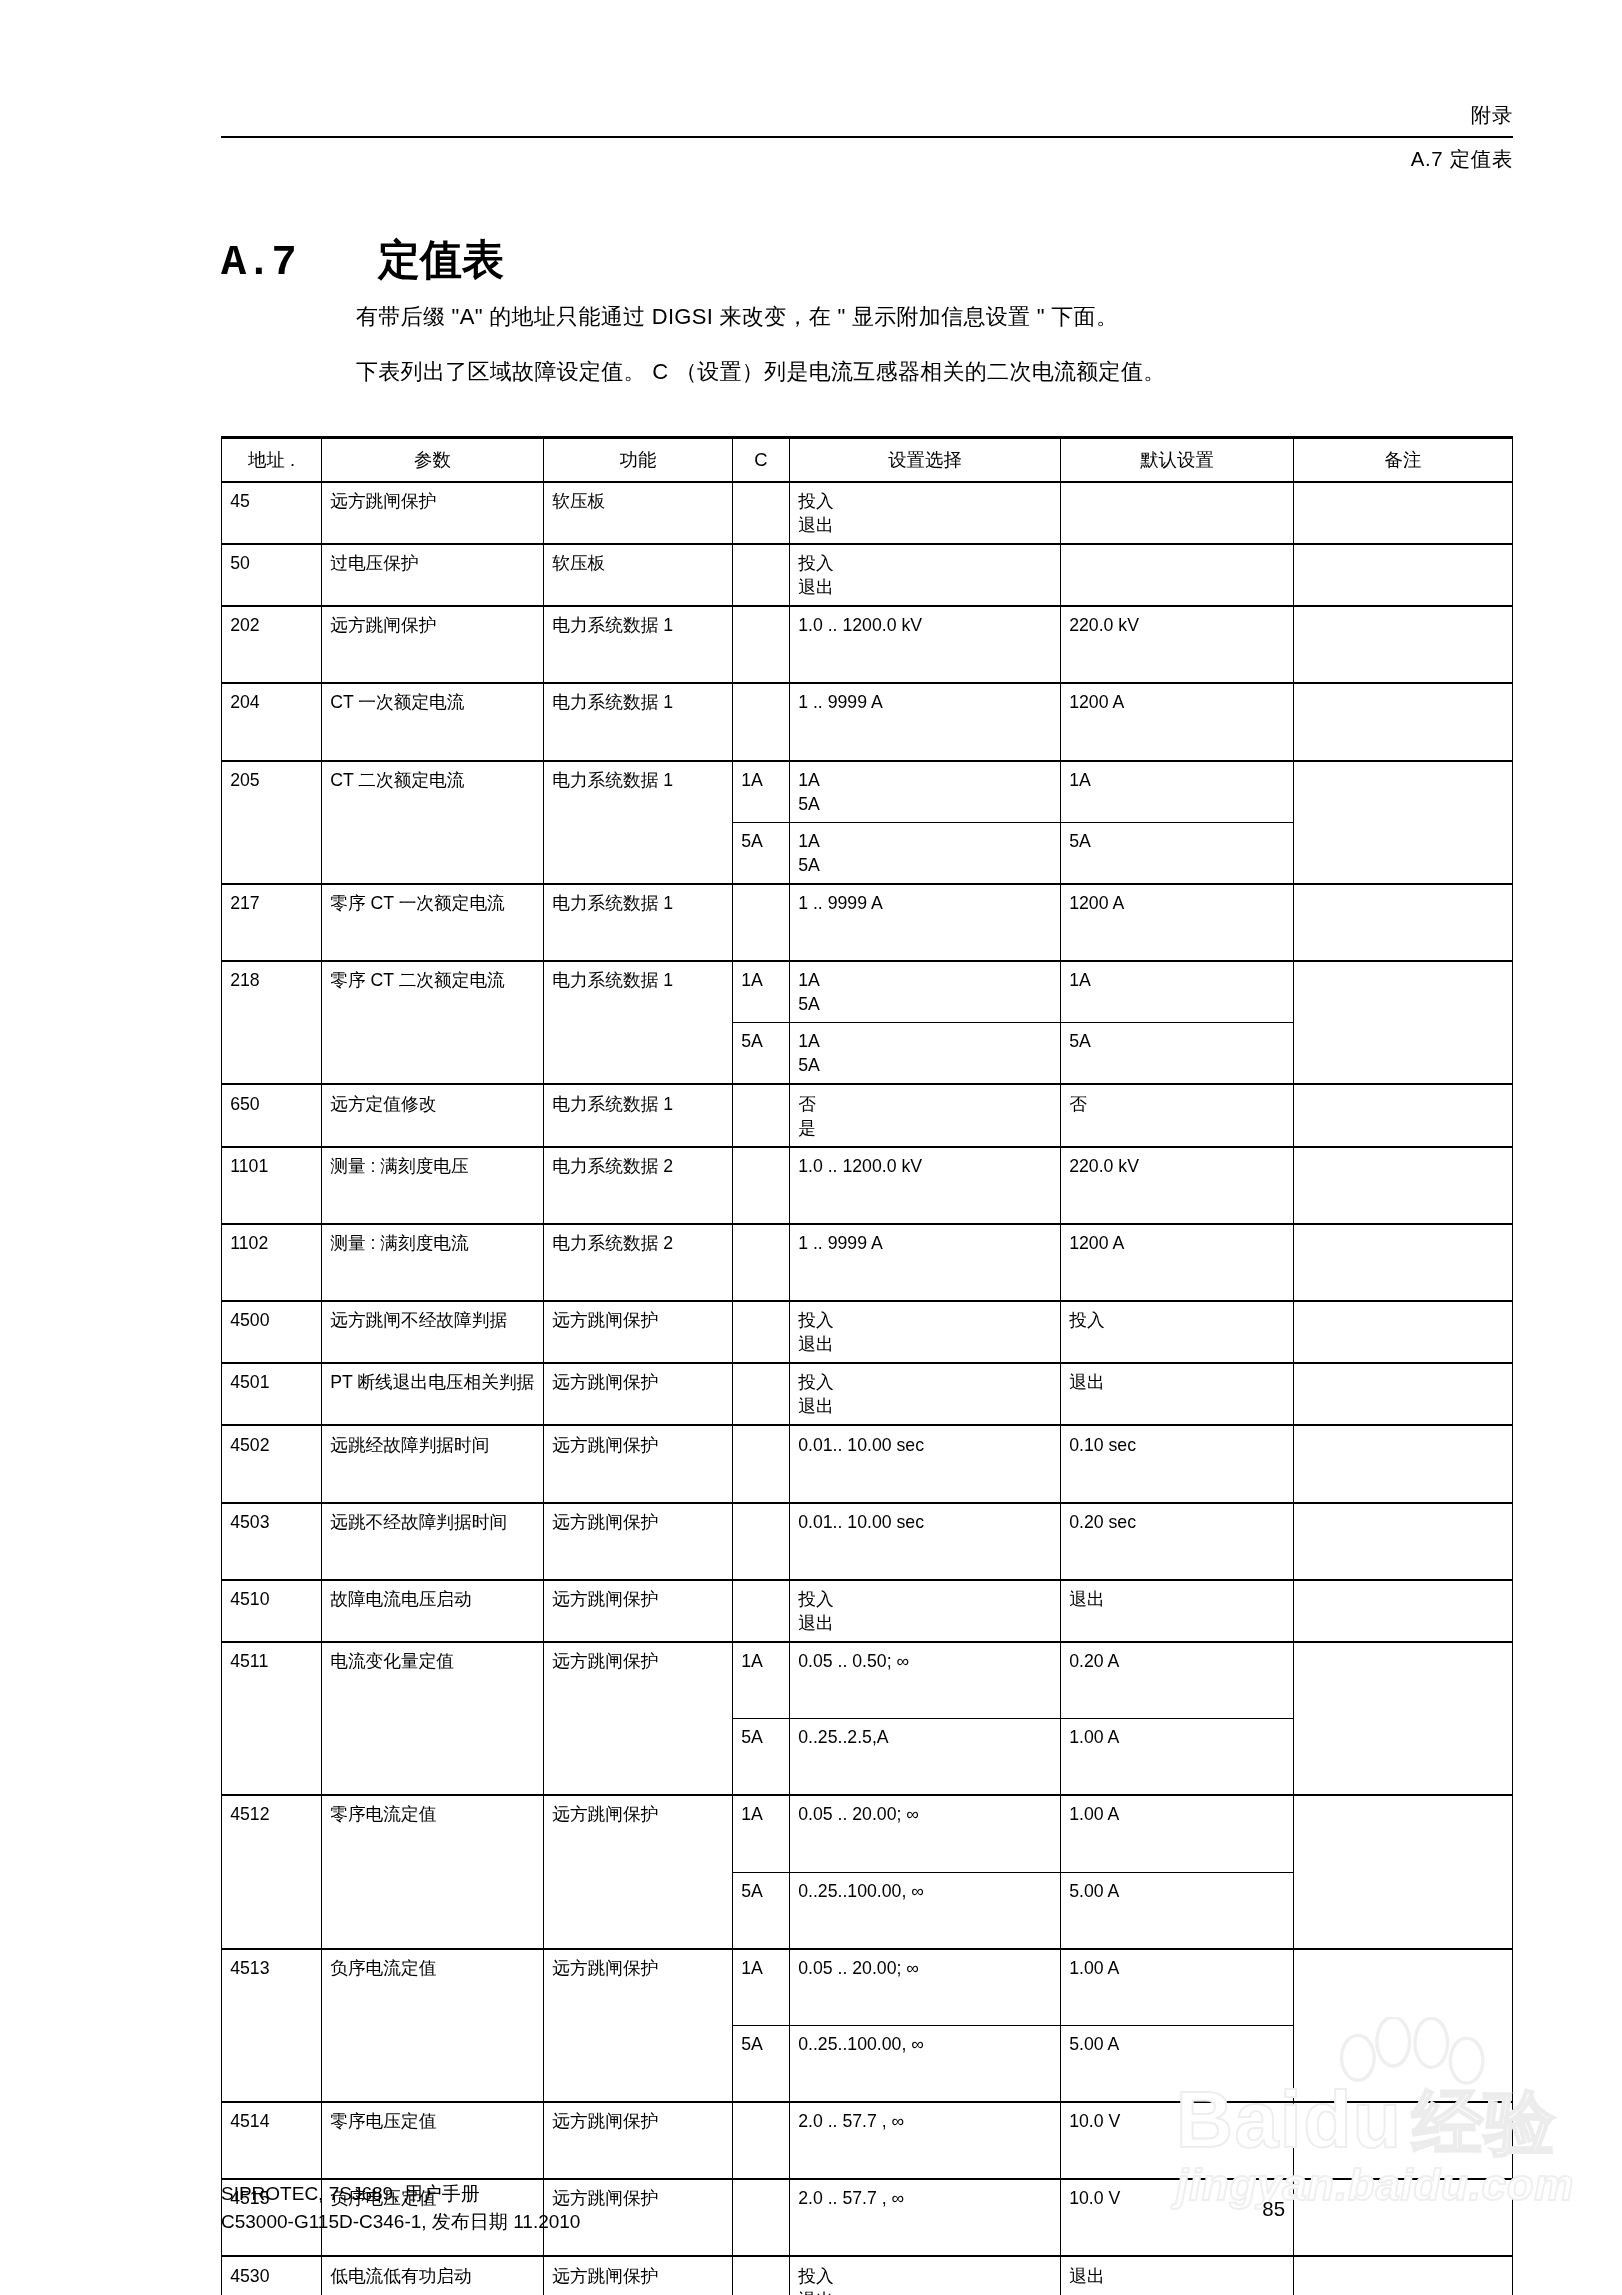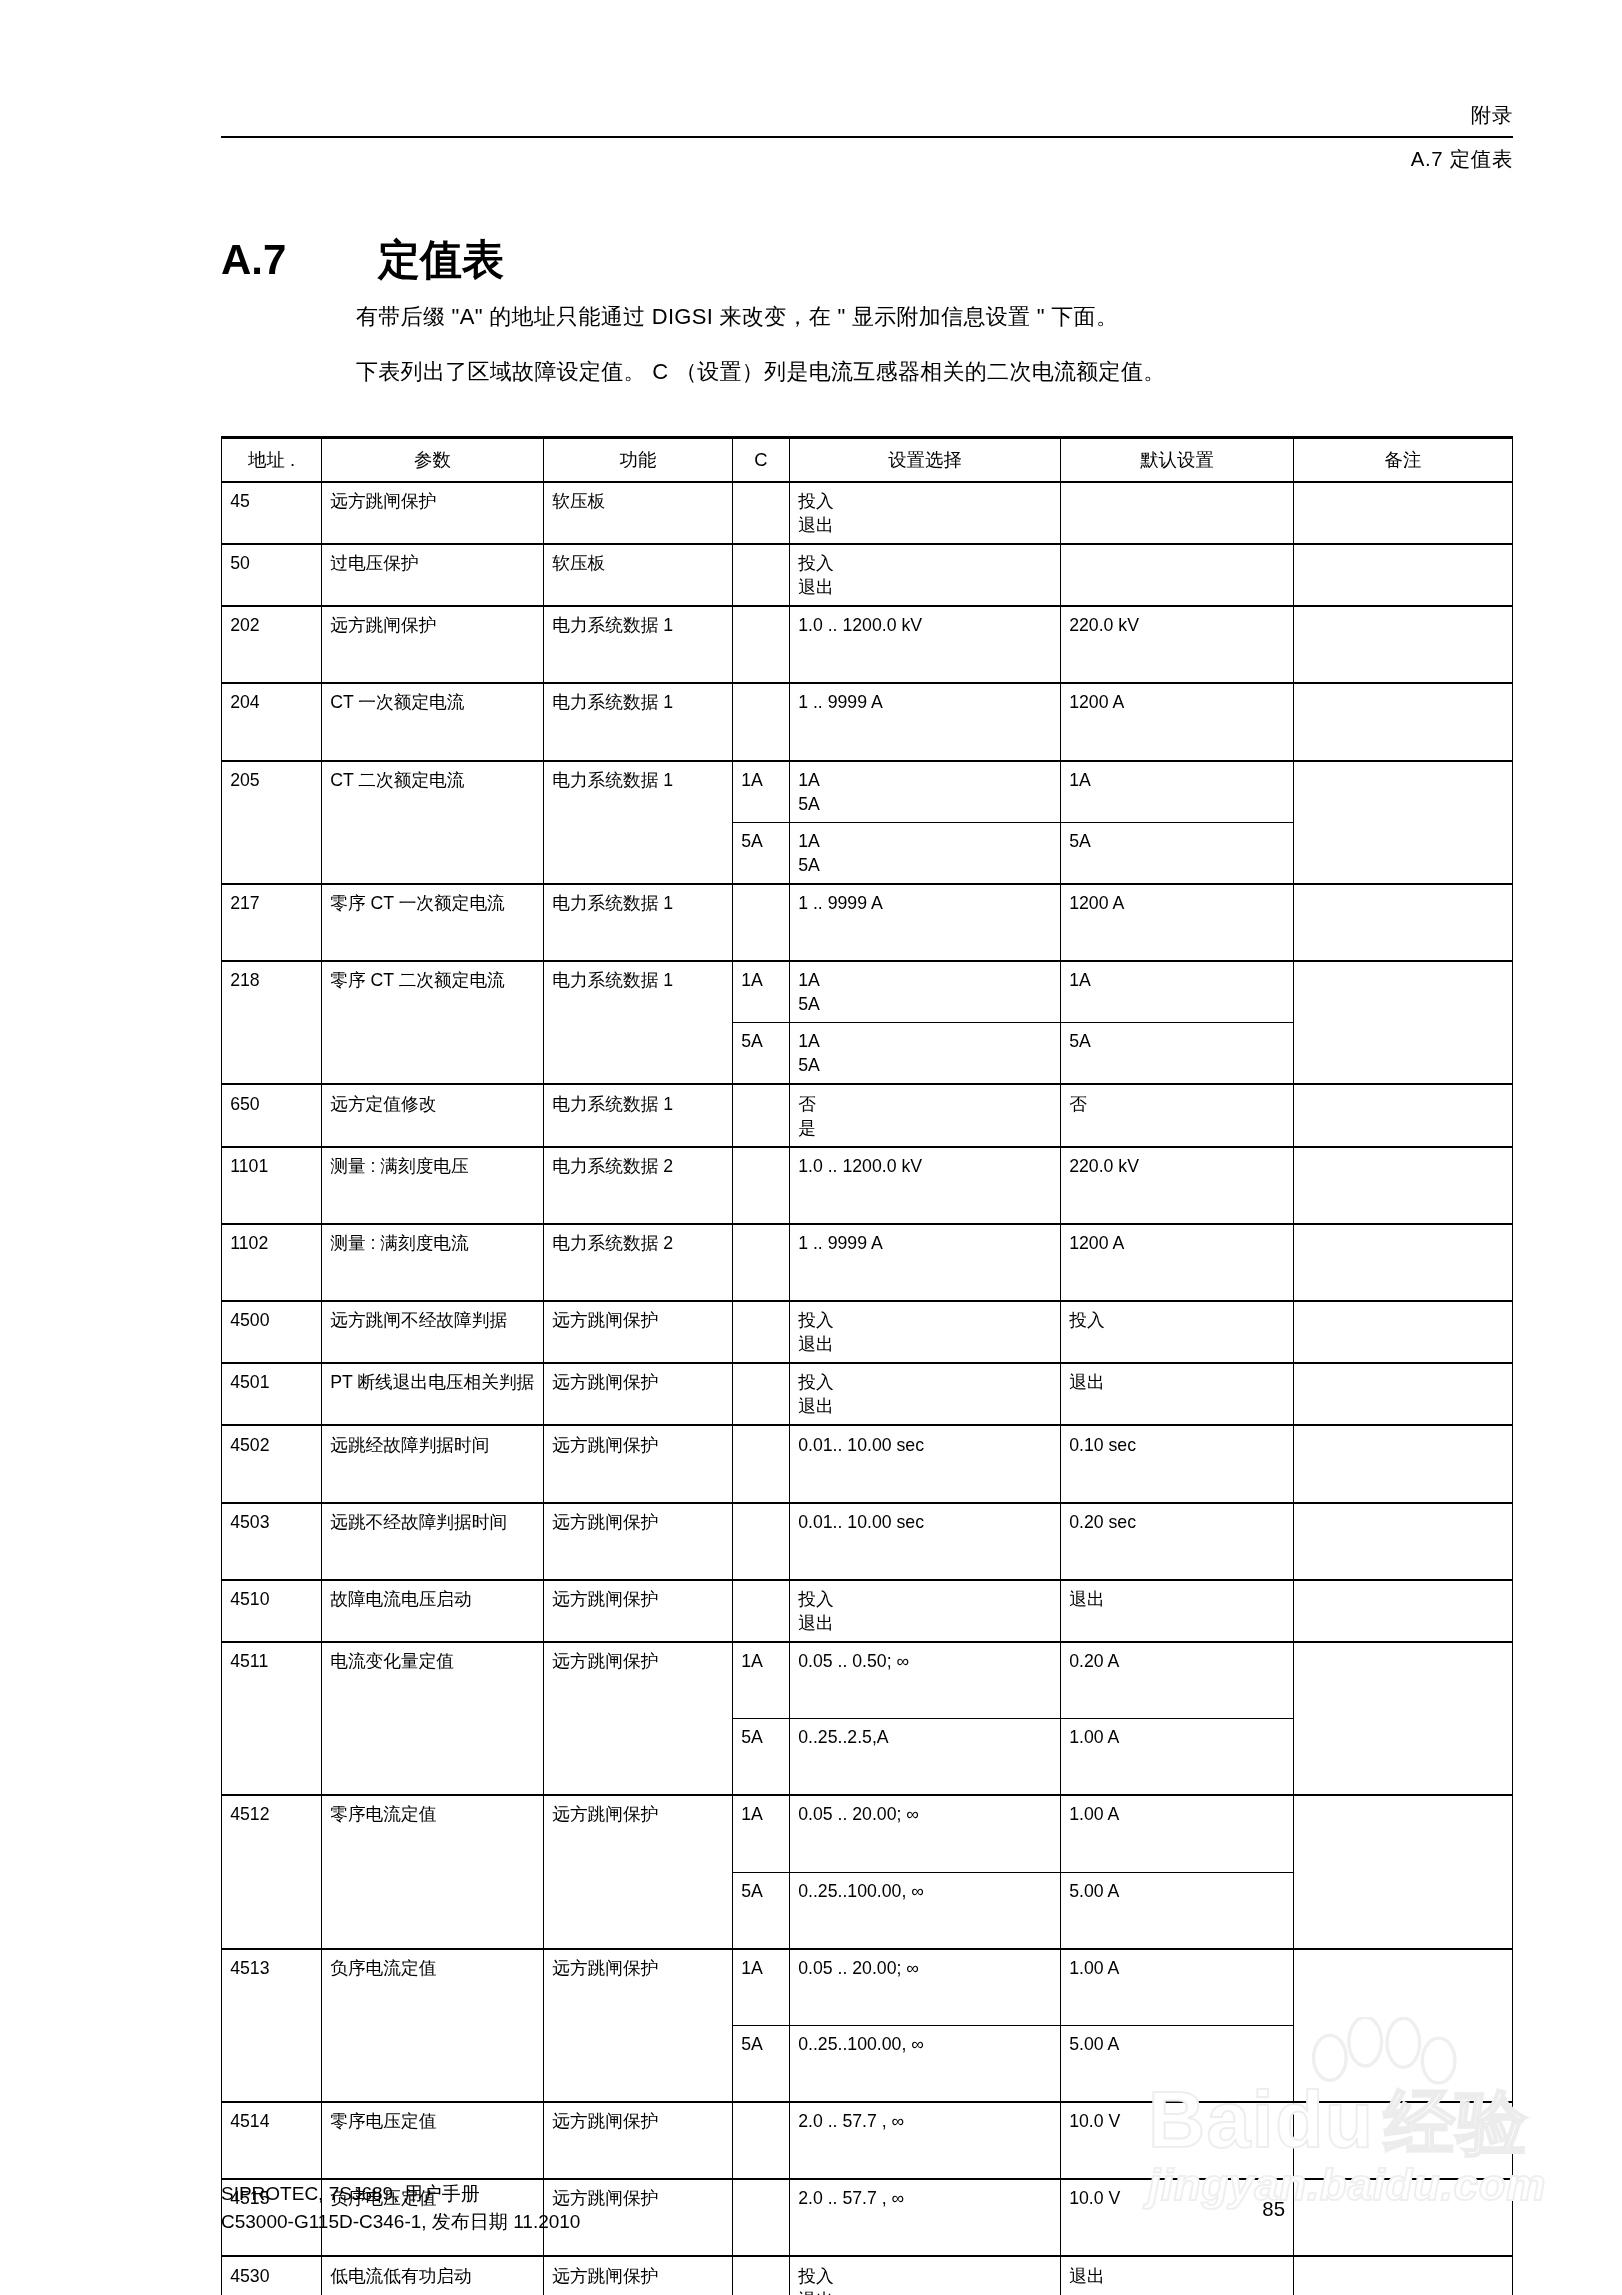--- a/index.html
+++ b/index.html
@@ -31,21 +31,21 @@
   .hdr-bottom {
     font-size:20.4px; line-height:27px; padding-top:8.2px; letter-spacing:0.7px;
   }
 
   
   .sec-title {
     position:absolute; left:185px; top:204px;
     font-size:42px; font-weight:bold; letter-spacing:0px;
     white-space:nowrap;
   }
-  .sec-num { display:inline-block; width:157px; }
+  .sec-num { display:inline-block; width:157px;font-family:Liberation Mono, monospace; }
 
   
   .intro {
     position:absolute; left:320px; top:302px; width:1159px;
   }
   .intro p {
     margin:0 0 24.5px 0;
     font-size:22px; line-height:30px; letter-spacing:0.3px;
   }
 
@@ -98,21 +98,21 @@
     position:absolute; left:185px; top:2180px; width:1064px;
     font-size:19px; line-height:28px;
   }
   .pageno {
     position:absolute; right:0; top:15px;
     font-size:20.4px;
   }
 
   
   .watermark {
-    position:absolute; left:1112px; top:2017px;
+    position:absolute; left:1140px; top:2017px;
     width:423px; height:204px;
     pointer-events:none;
     user-select:none;
   }
   .wm-row1 {
     position:absolute; left:0; top:63px;
     font-size:79px; line-height:79px;
     font-weight:bold;
     color:#ffffff;
     -webkit-text-stroke:2px #eeeeee;

